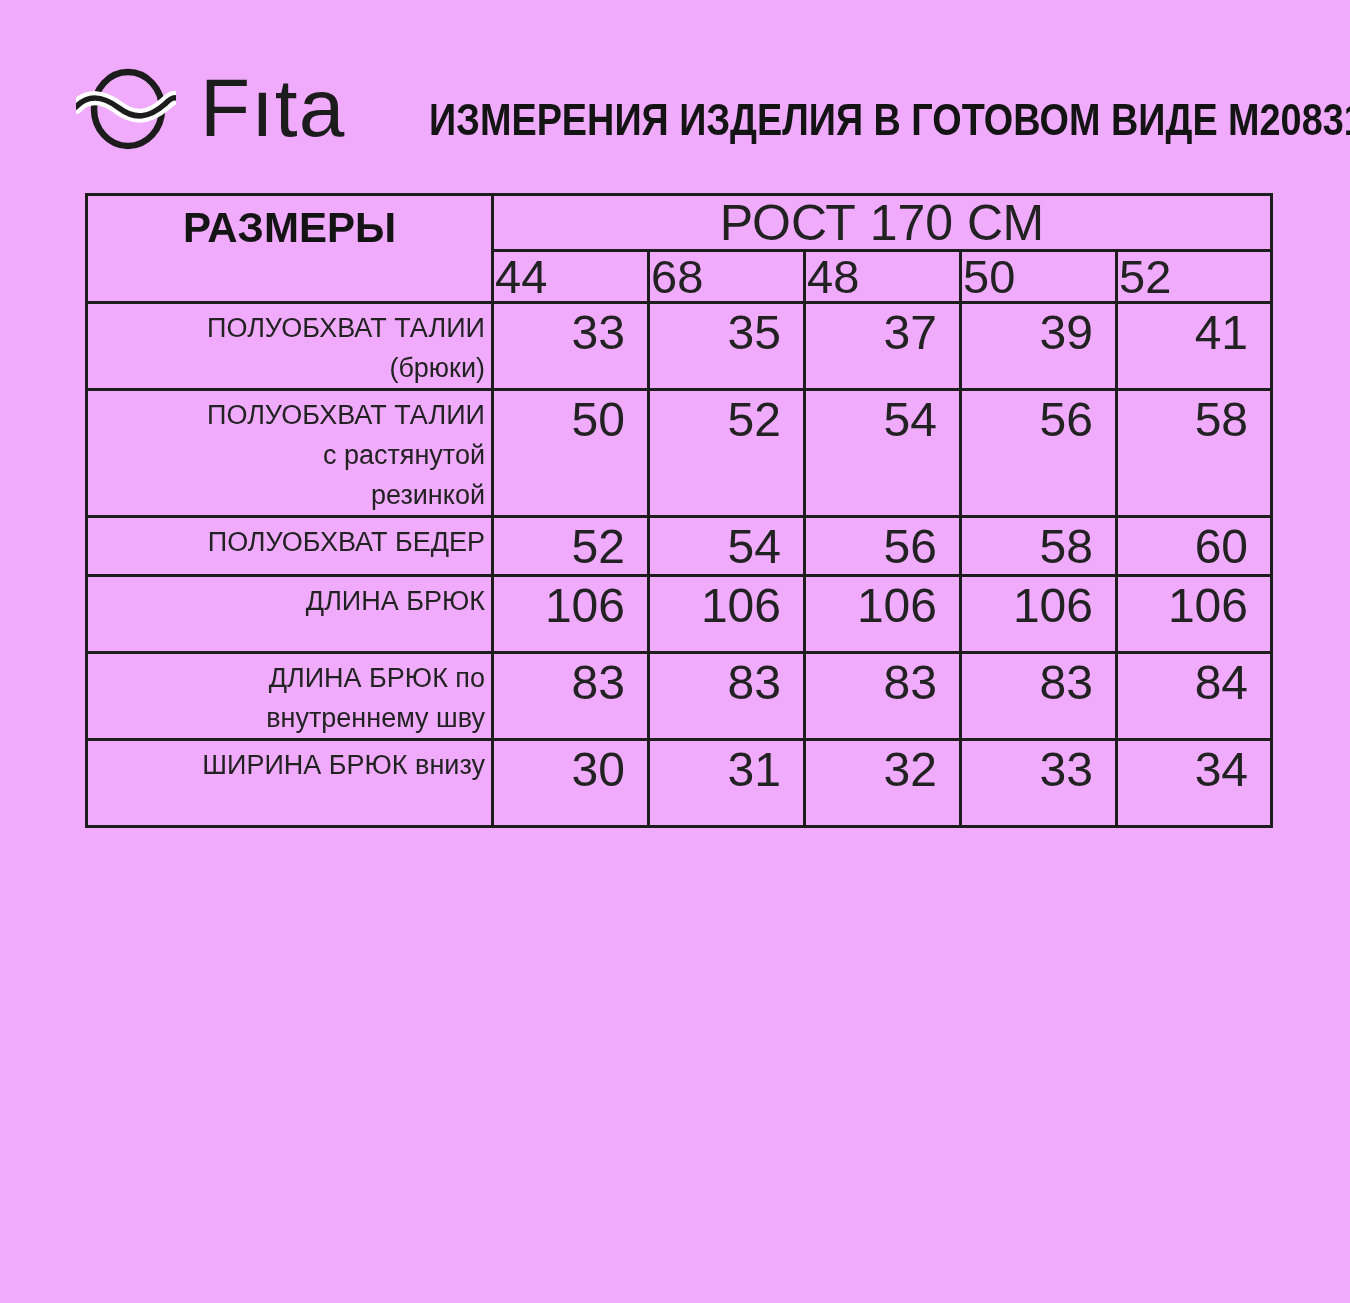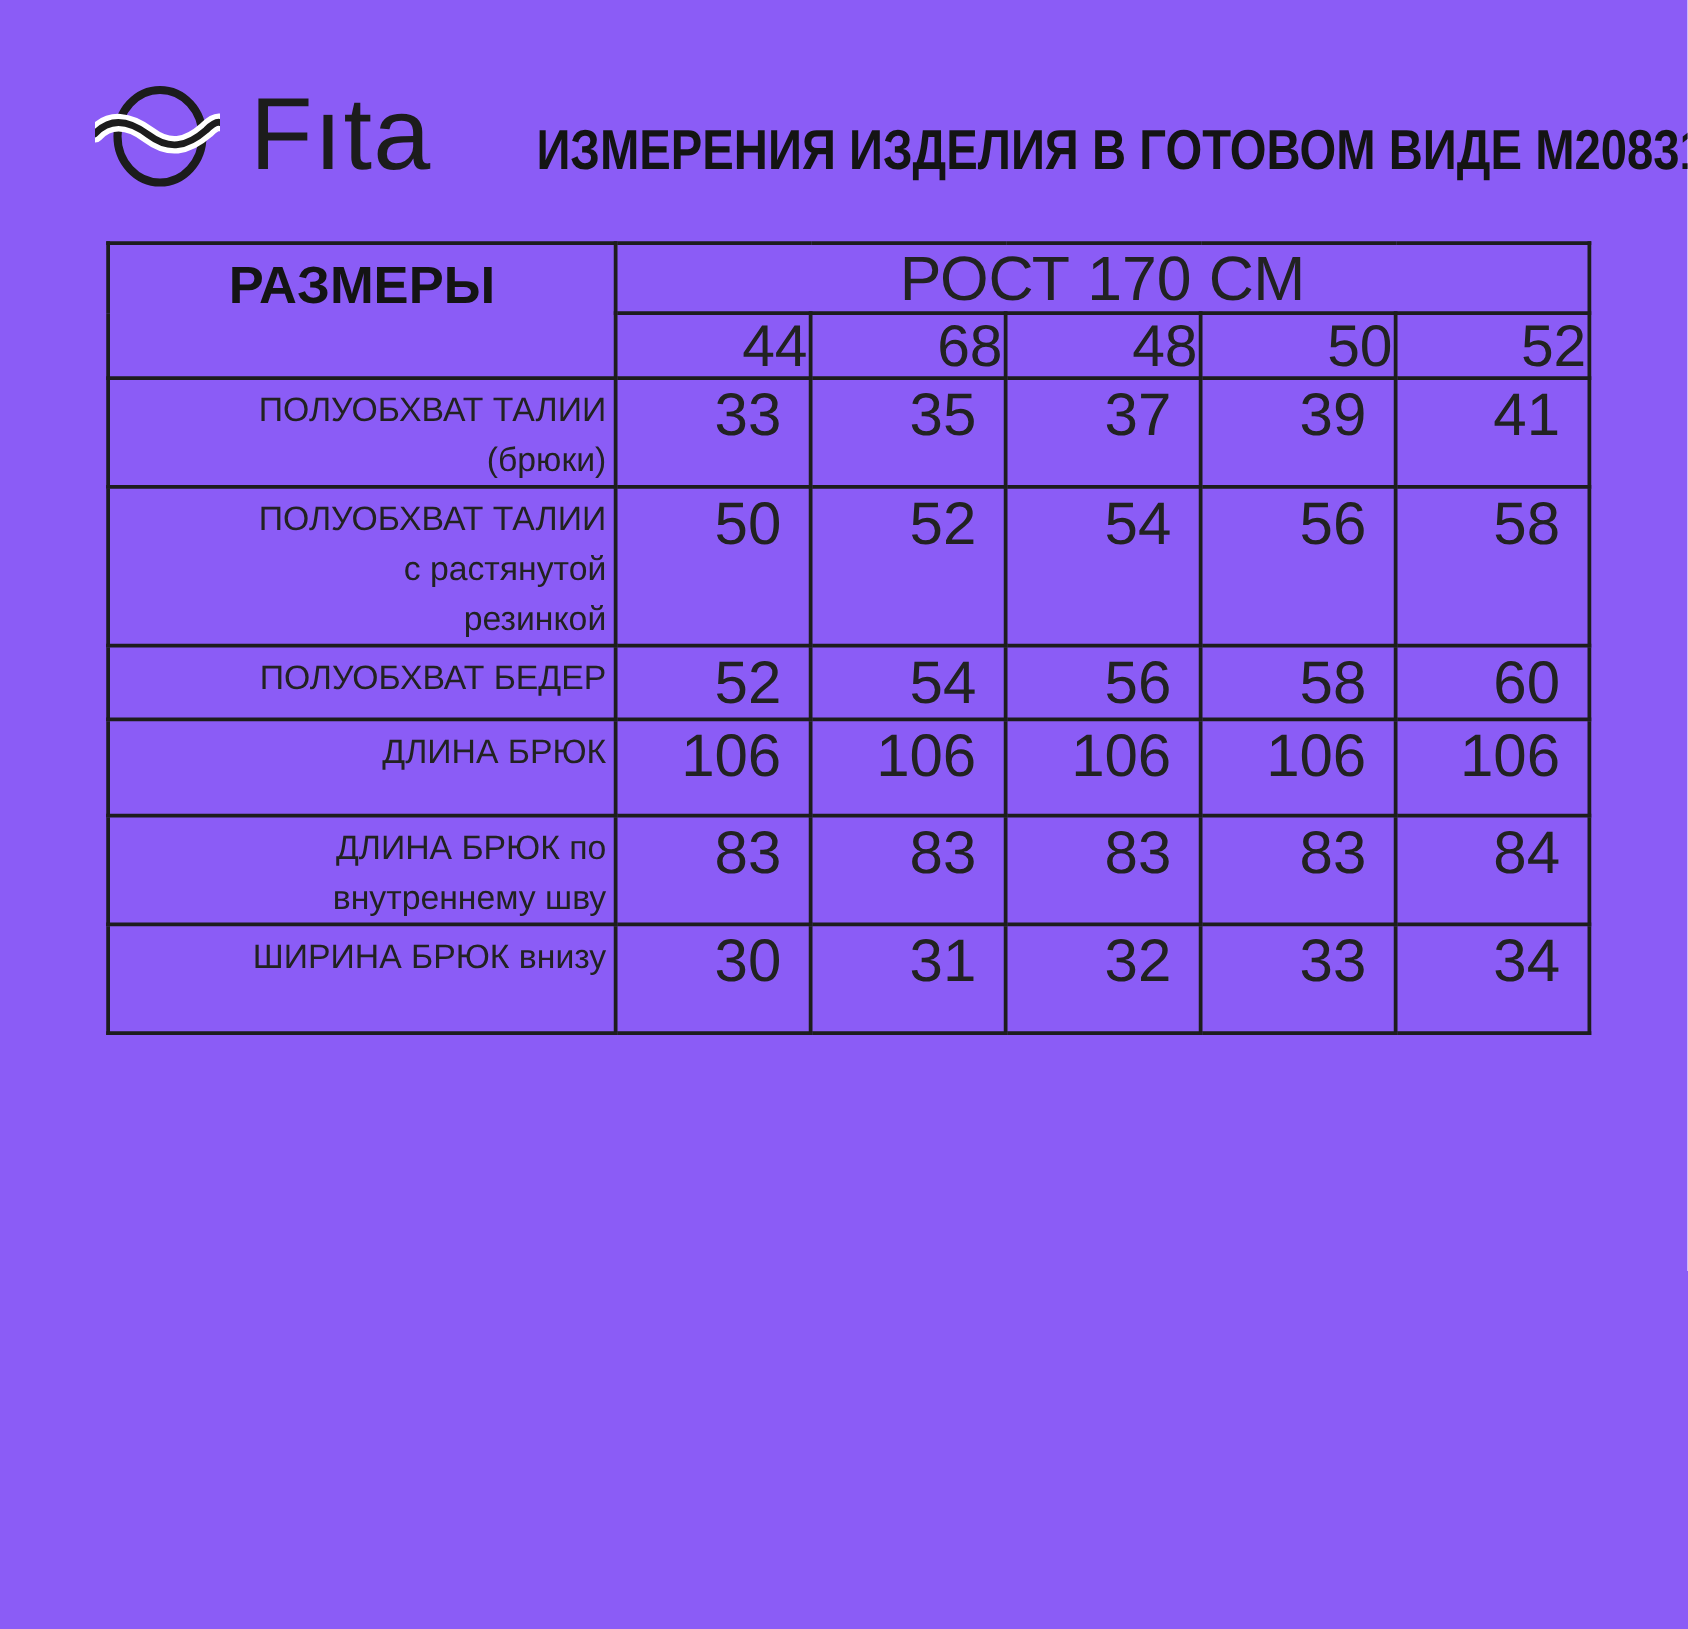--- a/index.html
+++ b/index.html
@@ -11,21 +11,21 @@
     width: 1350px;
     height: 1303px;
     position: relative;
     overflow: hidden;
     font-family: "Liberation Sans", "DejaVu Sans", sans-serif;
     color: #1c1c1c;
   }
   .page {
     position: absolute;
     inset: 0;
-    background: #8b5cf6;
+    background: #f0abfc;
   }
 
   
   .logo {
     position: absolute;
     left: 76px;
     top: 64px;
     height: 92px;
     display: flex;
     align-items: center;
@@ -86,21 +86,21 @@
     font-size: 50px;
     font-weight: 400;
     vertical-align: middle;
     line-height: 1;
     padding-top: 2px;
     color: #222222;
   }
   th.size {
     font-size: 47px;
     font-weight: 400;
-    text-align: right;
+    text-align: left;
     vertical-align: middle;
     line-height: 1;
     color: #222222;
   }
   td.label {
     font-size: 27px;
     line-height: 40px;
     padding: 4px 6px 0 14px;
     white-space: pre-line;
     text-align: right;

